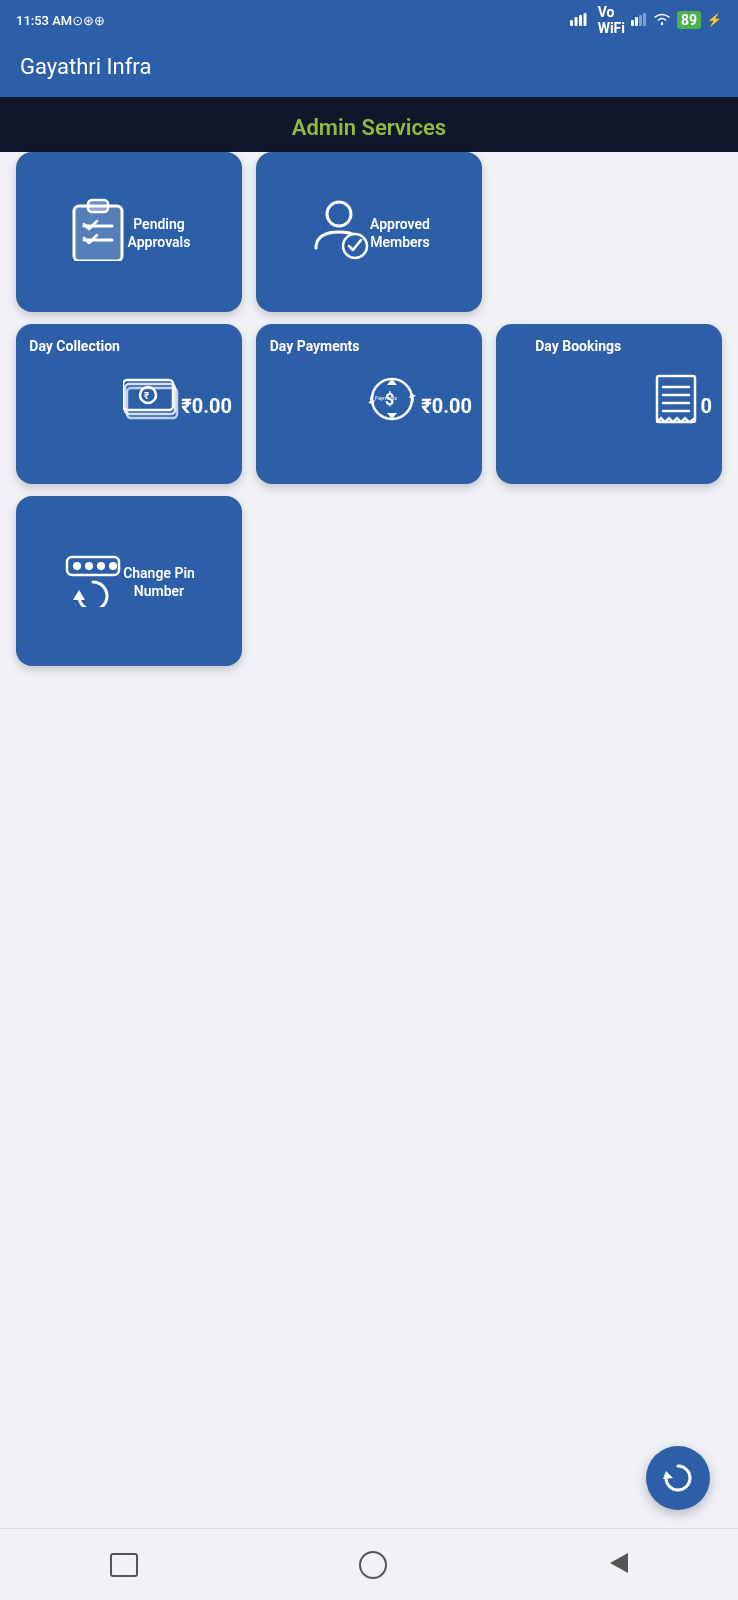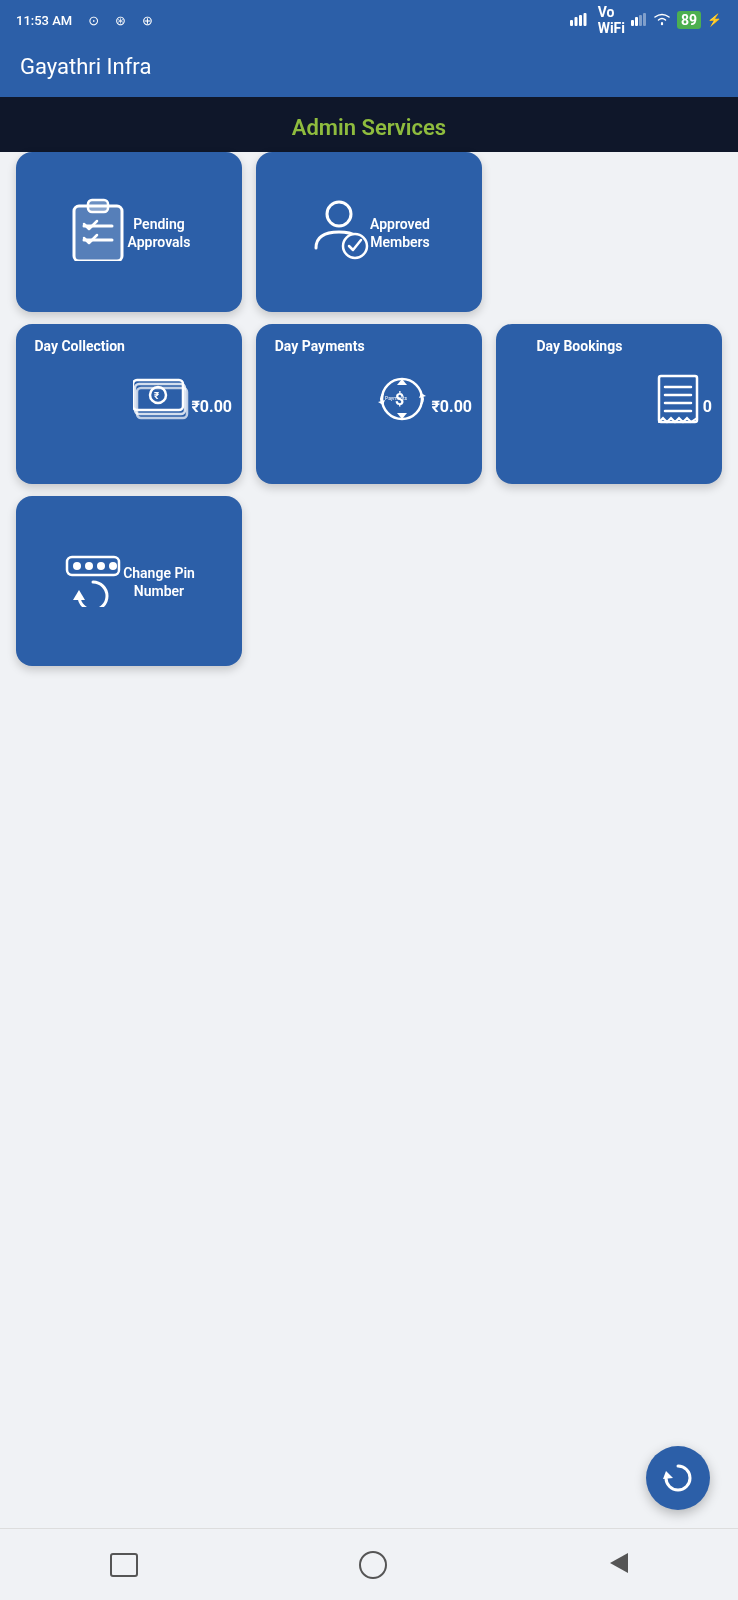--- a/index.html
+++ b/index.html
@@ -17,21 +17,21 @@
       background: #2c5fa8;
       color: white;
       height: 40px;
       display: flex;
       align-items: center;
       justify-content: space-between;
       padding: 0 16px;
       font-size: 13px;
       font-weight: 500;
     }
-    .status-bar-left { display: flex; gap: 16px; }
+    .status-bar-left { display: flex; gap: 0; }
     .status-bar-right { display: flex; align-items: center; gap: 6px; font-size: 12px; }
 
     
     .app-header {
       background: #2c5fa8;
       color: white;
       padding: 14px 20px 18px 20px;
       font-size: 22px;
       font-weight: 400;
     }
@@ -81,21 +81,21 @@
 
     .card-label {
       font-size: 14px;
       font-weight: 600;
       text-align: center;
       line-height: 1.3;
       color: white;
     }
 
     .card-value {
-      font-size: 16px;
+      font-size: 20px;
       font-weight: 700;
       color: white;
       margin-top: 4px;
     }
 
     
     .card-day {
       justify-content: space-between;
       padding: 14px 10px 14px 10px;
     }

